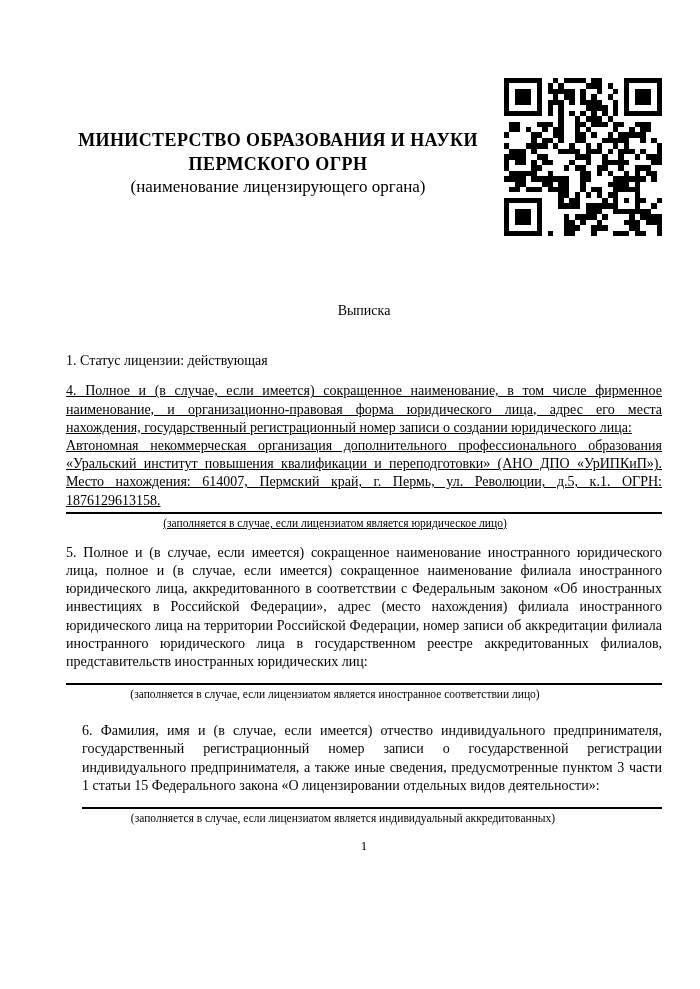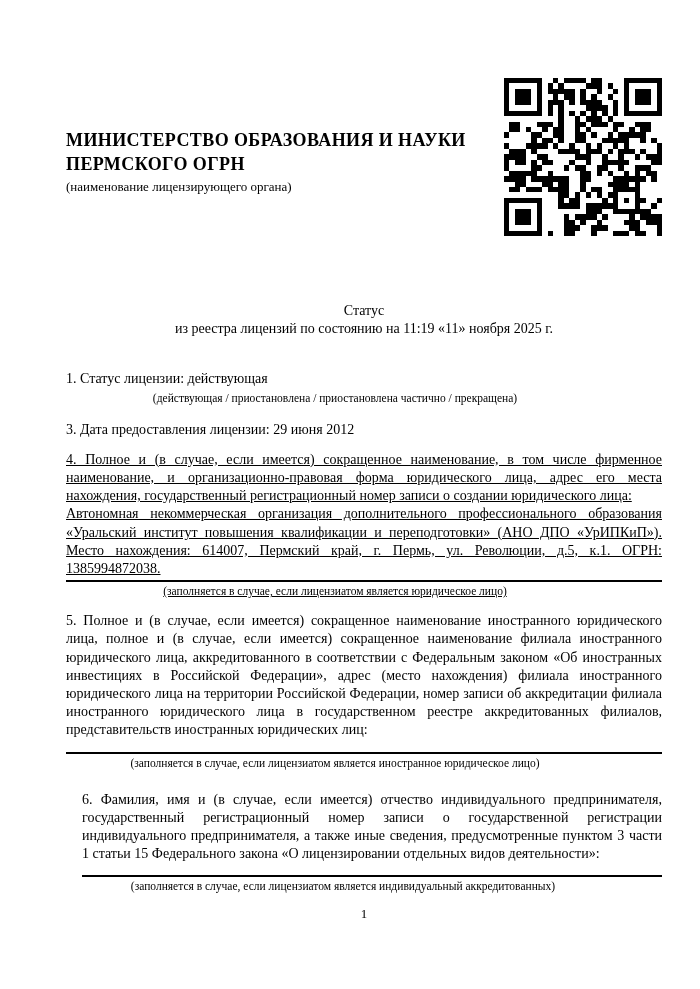--- a/index.html
+++ b/index.html
@@ -19,30 +19,31 @@
     overflow: hidden;
   }
   
   .header-row {
     display: flex;
     align-items: flex-start;
     height: 158px;
   }
   .ministry-block {
     width: 424px;
+    text-align: center;
     padding-top: 50px;
   }
   .ministry-line {
     font-weight: bold;
     font-size: 18px;
     line-height: 24px;
     letter-spacing: 0.4px;
   }
   .ministry-note {
-    font-size: 13px;
+    font-size: 17px;
     line-height: 15px;
     margin-top: 3px;
   }
   .qr-box {
     margin-left: auto;
     width: 158px;
     height: 158px;
   }
   .qr-box svg { display: block; width: 158px; height: 158px; }
 
@@ -524,47 +525,42 @@
           <rect x="21" y="28" width="1" height="1" fill="#000000"></rect>
           <rect x="22" y="28" width="1" height="1" fill="#000000"></rect>
           <rect x="24" y="28" width="1" height="1" fill="#000000"></rect>
           <rect x="25" y="28" width="1" height="1" fill="#000000"></rect>
           <rect x="28" y="28" width="1" height="1" fill="#000000"></rect>
         </svg>
     </div>
   </div>
 
   <div class="title-block">
-    <div>Статус</div>
-    <div>из реестра лицензий по состоянию на 11:19 «11» ноября 2025 г.</div>
+    <div>Выписка</div>
   </div>
 
   <div class="sections">
 
     <div class="section first">
       <div>1. Статус лицензии: действующая</div>
-      <div class="small-note note-offset">(действующая / приостановлена / приостановлена частично / прекращена)</div>
     </div>
 
 
-    <div class="section mt15">
-      <div>3. Дата предоставления лицензии: 29 июня 2012</div>
-    </div>
 
     <div class="section mt12">
       <div class="just">4. Полное и (в случае, если имеется) сокращенное наименование, в том числе фирменное наименование, и организационно-правовая форма юридического лица, адрес его места нахождения, государственный регистрационный номер записи о создании юридического лица:</div>
-      <div class="just">Автономная некоммерческая организация дополнительного профессионального образования «Уральский институт повышения квалификации и переподготовки» (АНО ДПО «УрИПКиП»). Место нахождения: 614007, Пермский край, г. Пермь, ул. Революции, д.5, к.1. ОГРН: 1385994872038.</div>
+      <div class="just">Автономная некоммерческая организация дополнительного профессионального образования «Уральский институт повышения квалификации и переподготовки» (АНО ДПО «УрИПКиП»). Место нахождения: 614007, Пермский край, г. Пермь, ул. Революции, д.5, к.1. ОГРН: 1876129613158.</div>
       <div class="rule"></div>
       <div class="small-note note-offset">(заполняется в случае, если лицензиатом является юридическое лицо)</div>
     </div>
 
     <div class="section">
       <div class="just">5. Полное и (в случае, если имеется) сокращенное наименование иностранного юридического лица, полное и (в случае, если имеется) сокращенное наименование филиала иностранного юридического лица, аккредитованного в соответствии с Федеральным законом «Об иностранных инвестициях в Российской Федерации», адрес (место нахождения) филиала иностранного юридического лица на территории Российской Федерации, номер записи об аккредитации филиала иностранного юридического лица в государственном реестре аккредитованных филиалов, представительств иностранных юридических лиц:</div>
       <div class="rule gap"></div>
-      <div class="small-note note-offset">(заполняется в случае, если лицензиатом является иностранное юридическое лицо)</div>
+      <div class="small-note note-offset">(заполняется в случае, если лицензиатом является иностранное соответствии лицо)</div>
     </div>
 
     <div class="section mt20">
       <div class="just">6. Фамилия, имя и (в случае, если имеется) отчество индивидуального предпринимателя, государственный регистрационный номер записи о государственной регистрации индивидуального предпринимателя, а также иные сведения, предусмотренные пунктом 3 части 1 статьи 15 Федерального закона «О лицензировании отдельных видов деятельности»:</div>
       <div class="rule gap"></div>
       <div class="small-note note-offset">(заполняется в случае, если лицензиатом является индивидуальный аккредитованных)</div>
     </div>
 
 
   </div>

